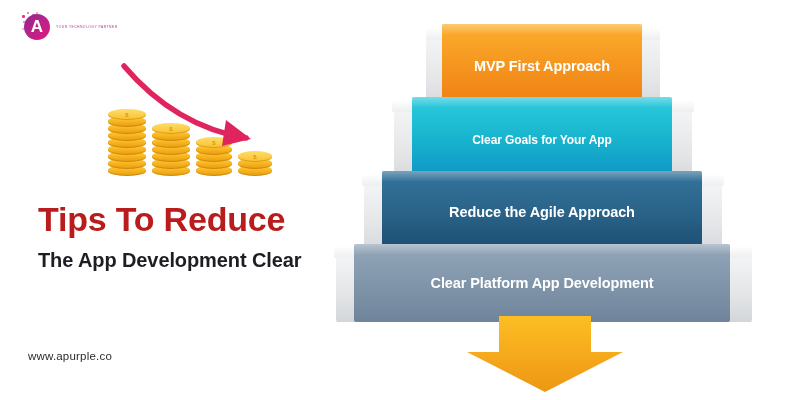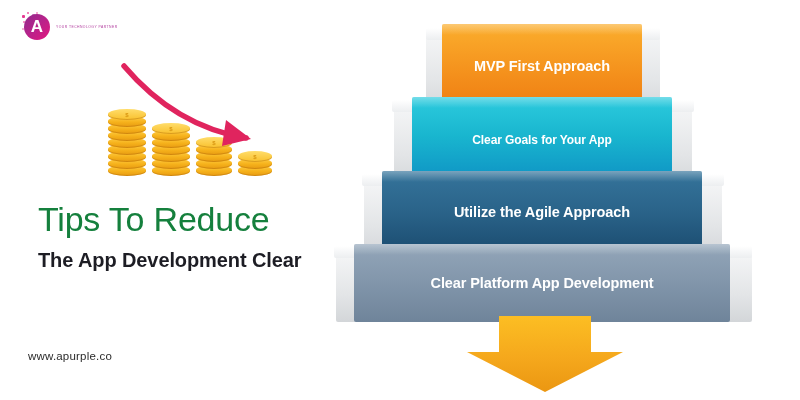--- a/index.html
+++ b/index.html
@@ -142,22 +142,22 @@
 
   
   .headline {
     position: absolute;
     left: 38px;
     top: 200px;
     width: 330px;
   }
   .headline-main {
     font-size: 34px;
-    font-weight: normal;
-    color: #15803d;
+    font-weight: bold;
+    color: #b91c1c;
     letter-spacing: -.2px;
     line-height: 1.12;
     margin: 0;
   }
   .headline-sub {
     font-size: 20px;
     font-weight: bold;
     color: #1d1d24;
     letter-spacing: -.1px;
     line-height: 1.2;
@@ -342,21 +342,21 @@
     </div>
 
     <div class="riser" style="left:14px; top:174px; width:24px; height:74px;"></div>
     <div class="riser-top" style="left:12px; top:166px; width:30px; height:12px;"></div>
     <div class="riser" style="left:348px; top:174px; width:24px; height:74px;"></div>
     <div class="riser-top" style="left:344px; top:166px; width:30px; height:12px;"></div>
 
     <div class="step" style="left:32px; top:163px; width:320px; height:82px;">
       <div class="step-face" style="background:linear-gradient(180deg,#35749b 0%,#2a6389 50%,#1b4c70 100%);"></div>
       <div class="bevel"></div>
-      <div class="step-label" style="font-size:14.5px;">Utilize the Agile Approach</div>
+      <div class="step-label" style="font-size:14.5px;">Reduce the Agile Approach</div>
     </div>
 
     <div class="riser" style="left:-14px; top:246px; width:24px; height:68px;"></div>
     <div class="riser-top" style="left:-16px; top:238px; width:30px; height:12px;"></div>
     <div class="riser" style="left:376px; top:246px; width:26px; height:68px;"></div>
     <div class="riser-top" style="left:372px; top:238px; width:30px; height:12px;"></div>
 
     <div class="step" style="left:4px; top:236px; width:376px; height:78px;">
       <div class="step-face" style="background:linear-gradient(180deg,#93a6b9 0%,#8296ab 48%,#6f849a 100%);"></div>
       <div class="bevel"></div>

